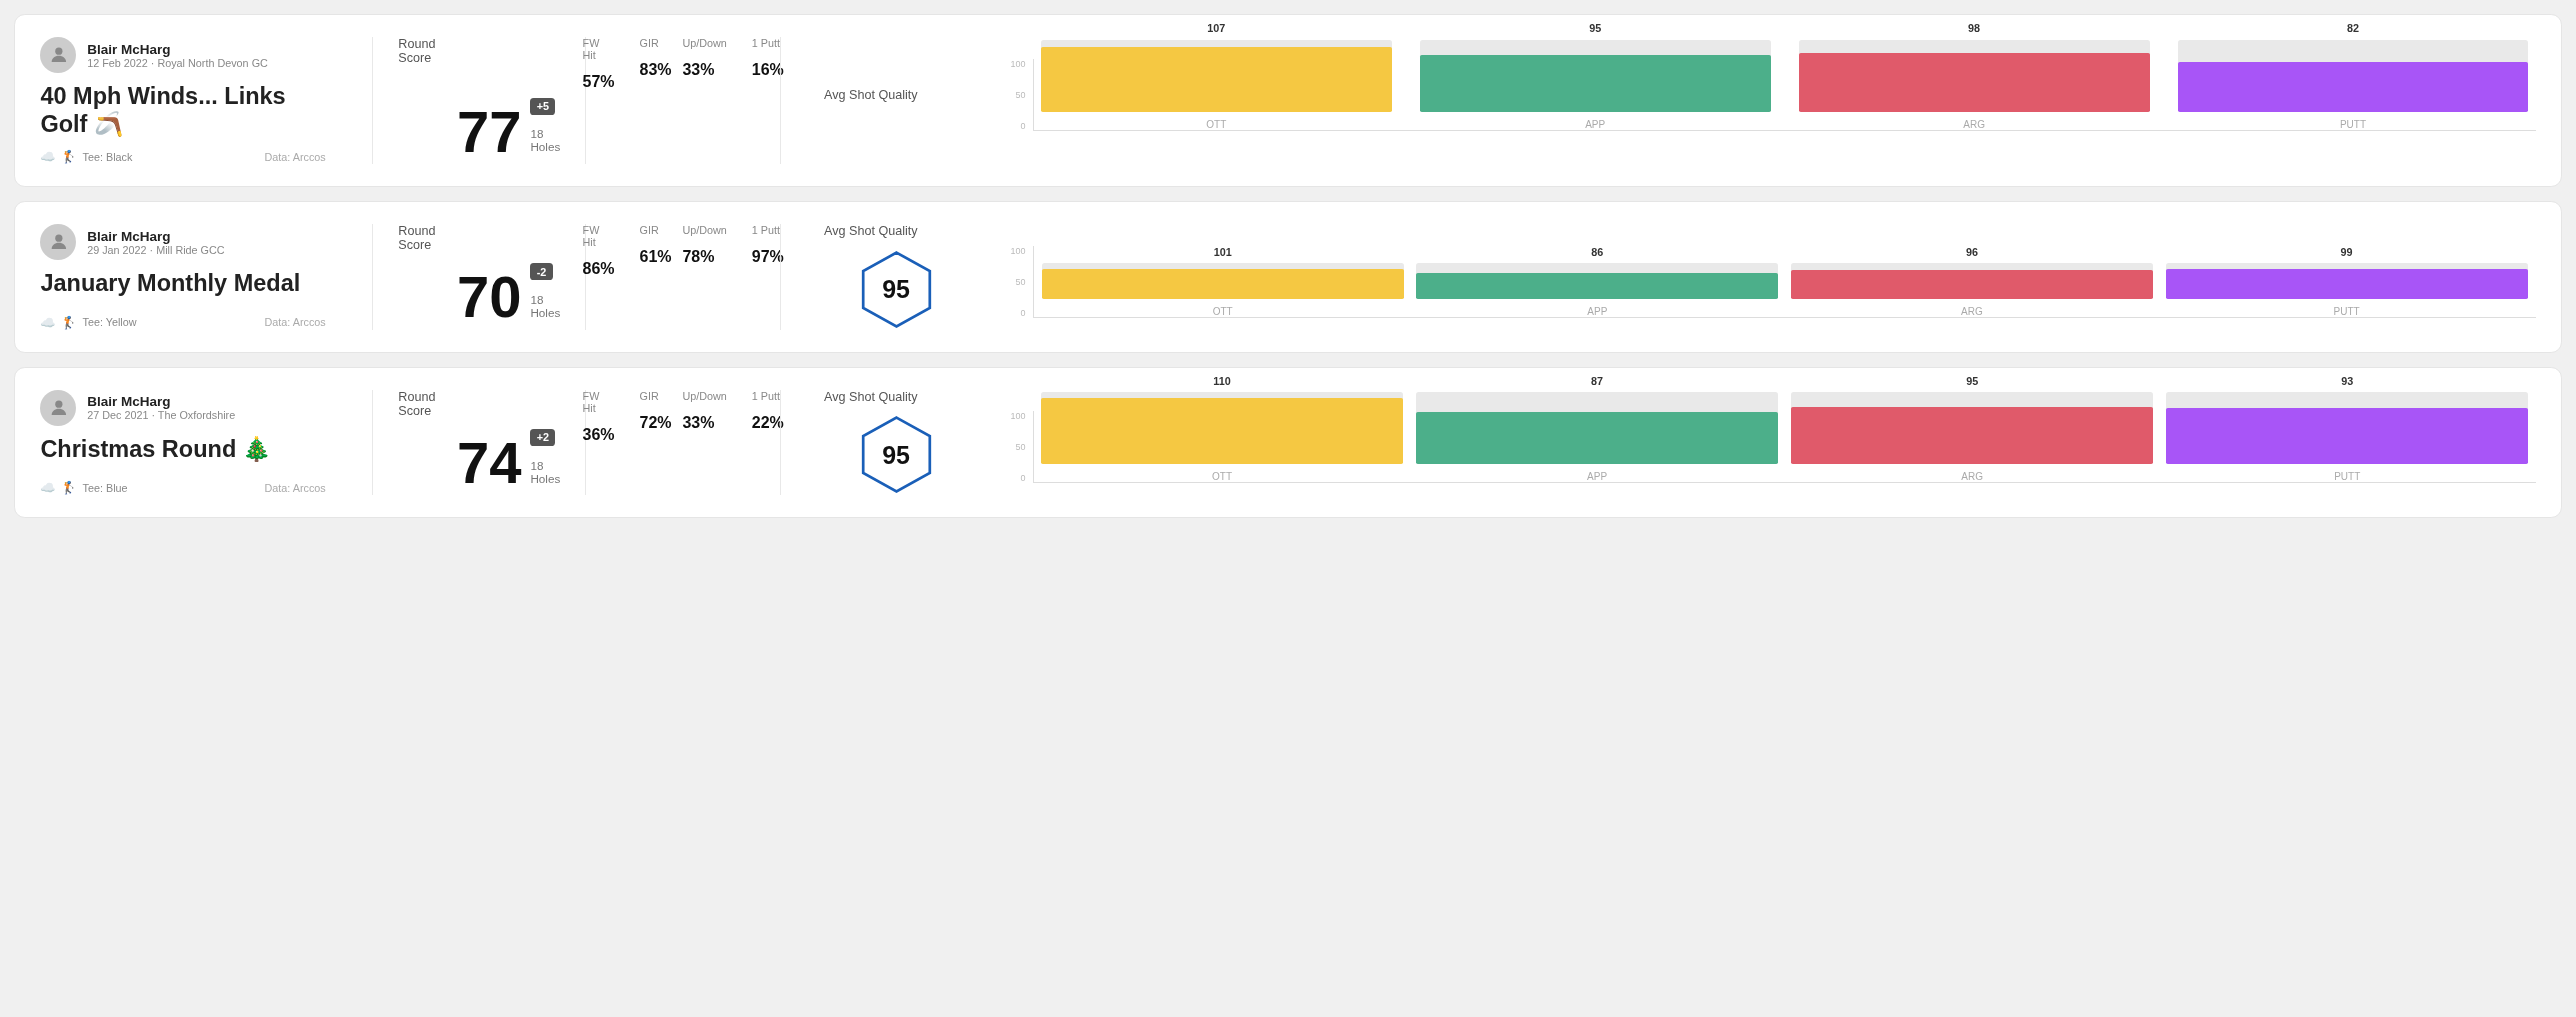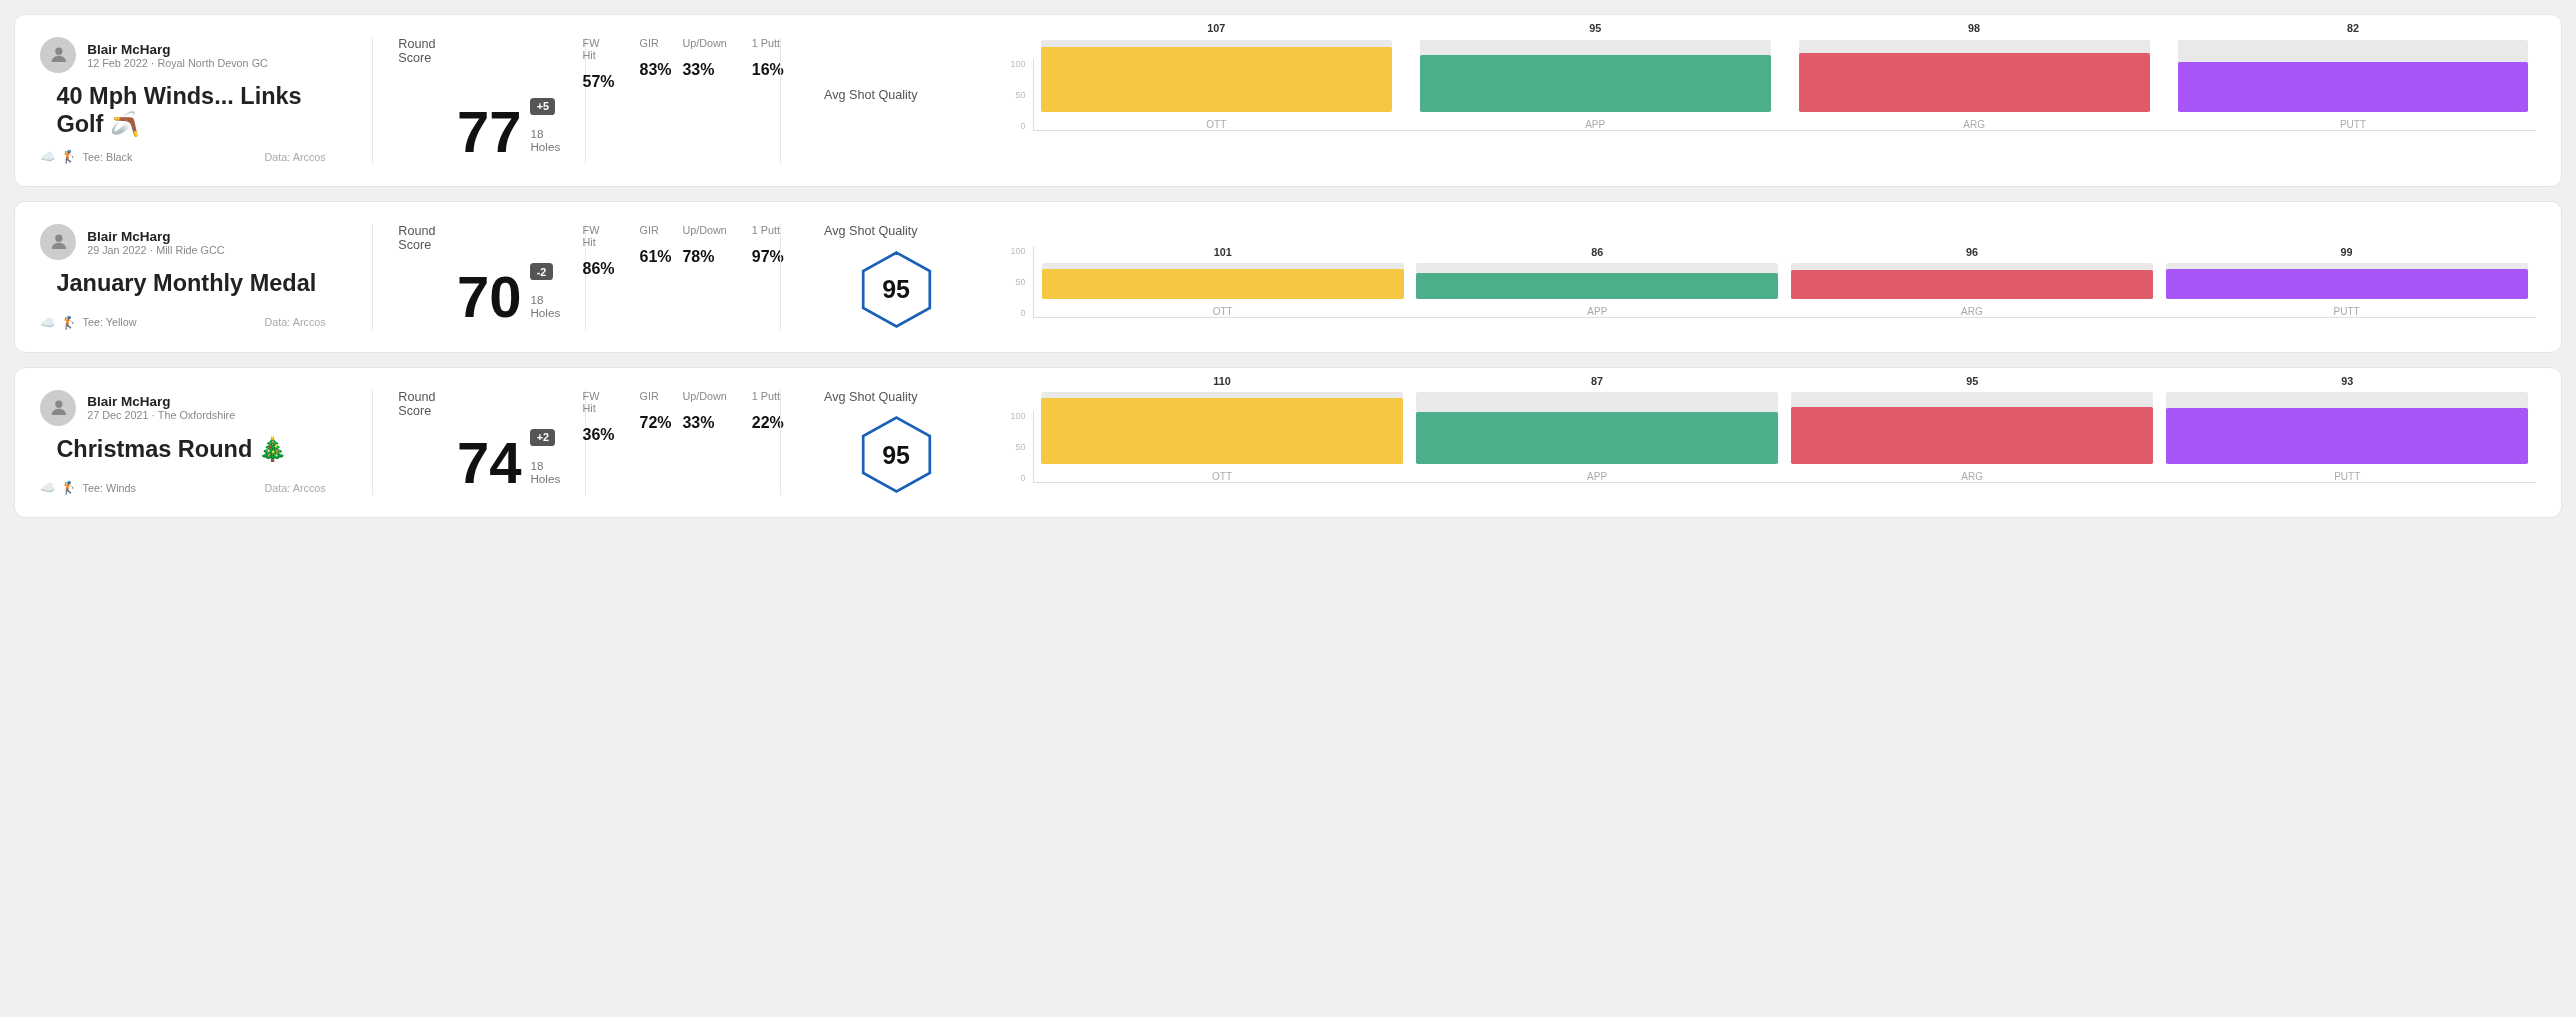--- a/index.html
+++ b/index.html
@@ -65,21 +65,21 @@
 
     .user-info .user-meta {
       font-size: 10.8px;
       color: #888;
     }
 
     .round-title {
       font-size: 23.5px;
       font-weight: 700;
       color: #222;
-      margin: 9px 0 0 16px;
+      margin: 9px 0 0 0;
       line-height: 1.2;
     }
 
     .card-footer {
       display: flex;
       justify-content: space-between;
       align-items: center;
       margin-top: 10.8px;
     }
 
@@ -545,21 +545,21 @@
             <div class="user-name">Blair McHarg</div>
             <div class="user-meta">27 Dec 2021 · The Oxfordshire</div>
           </div>
         </div>
         <div class="round-title">Christmas Round 🎄</div>
       </div>
       <div class="card-footer">
         <div class="tee-info">
           <span class="tee-icon">☁️</span>
           <span class="tee-icon">🏌</span>
-          <span>Tee: Winds</span>
+          <span>Tee: Blue</span>
         </div>
         <div class="data-source">Data: Arccos</div>
       </div>
     </div>
 
     <div class="divider"></div>
 
     <div class="card-score">
       <div class="score-label">Round Score</div>
       <div class="score-main">

